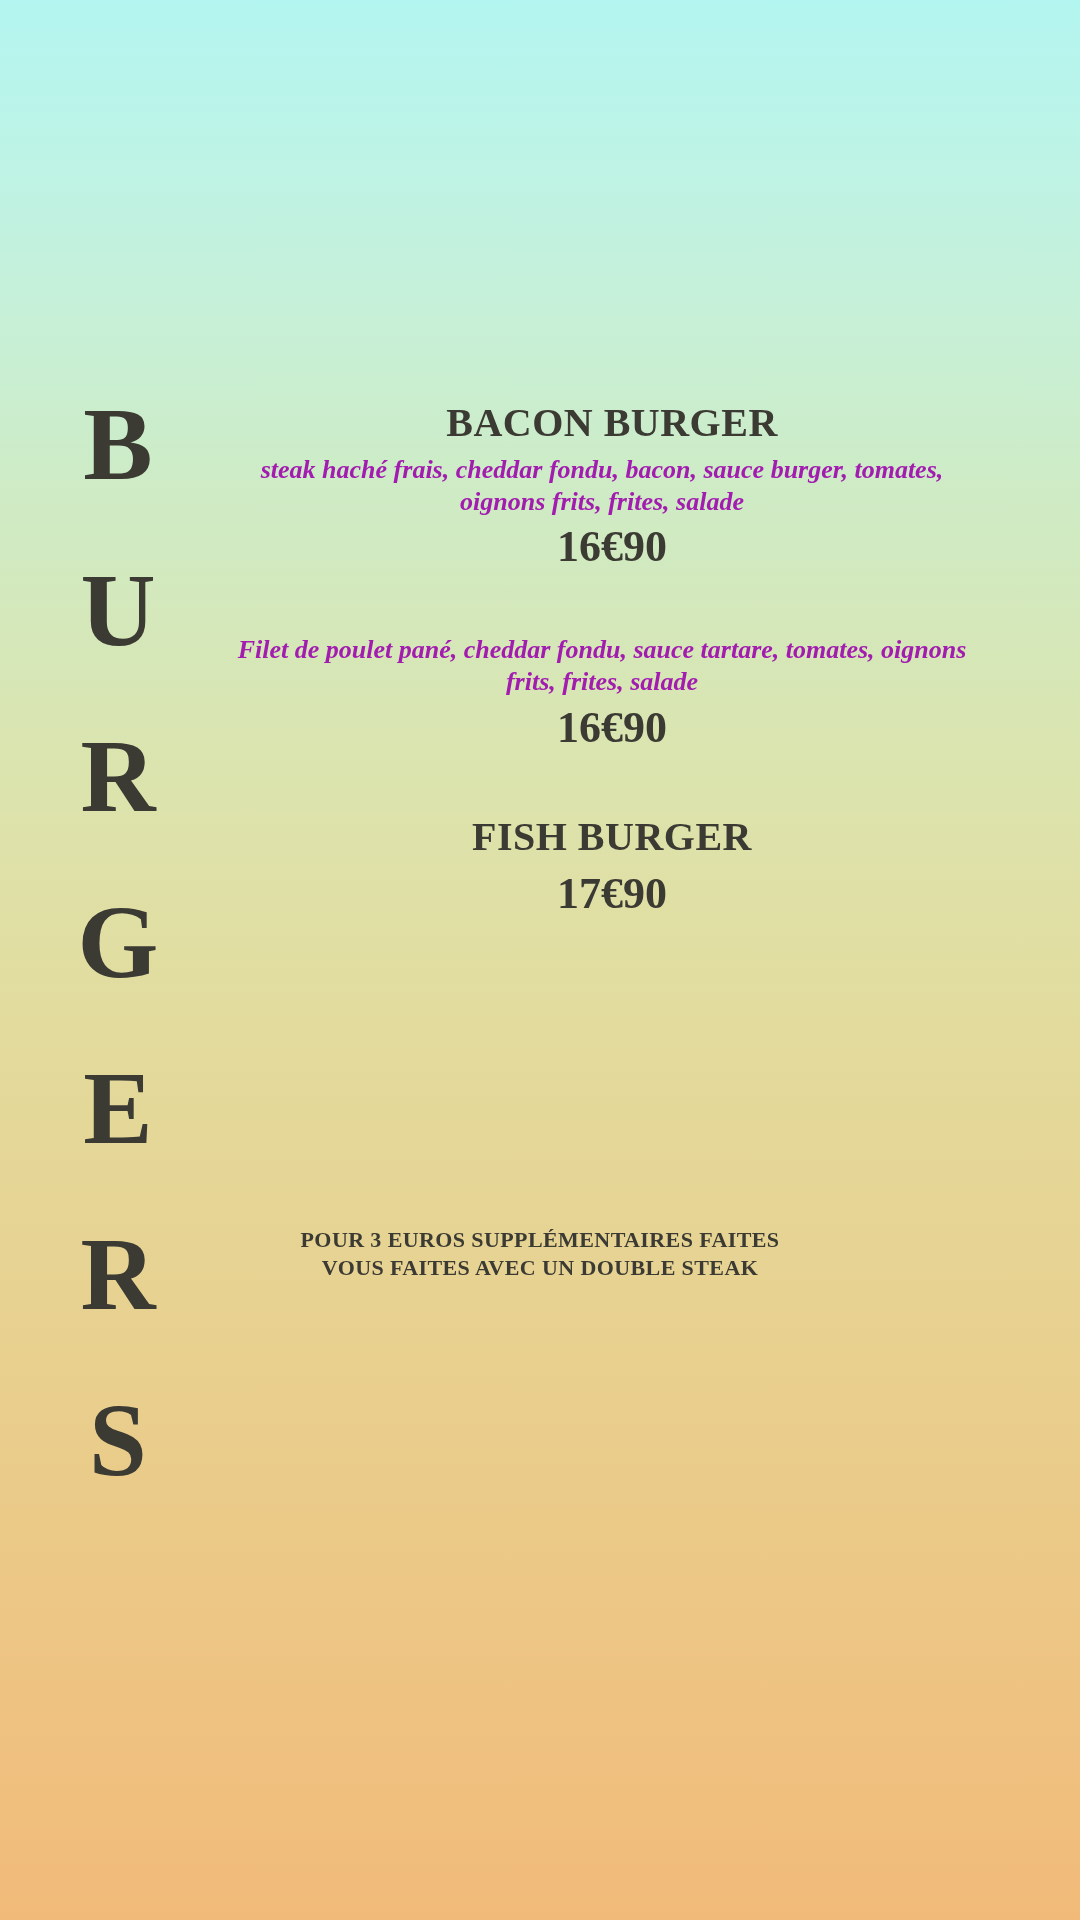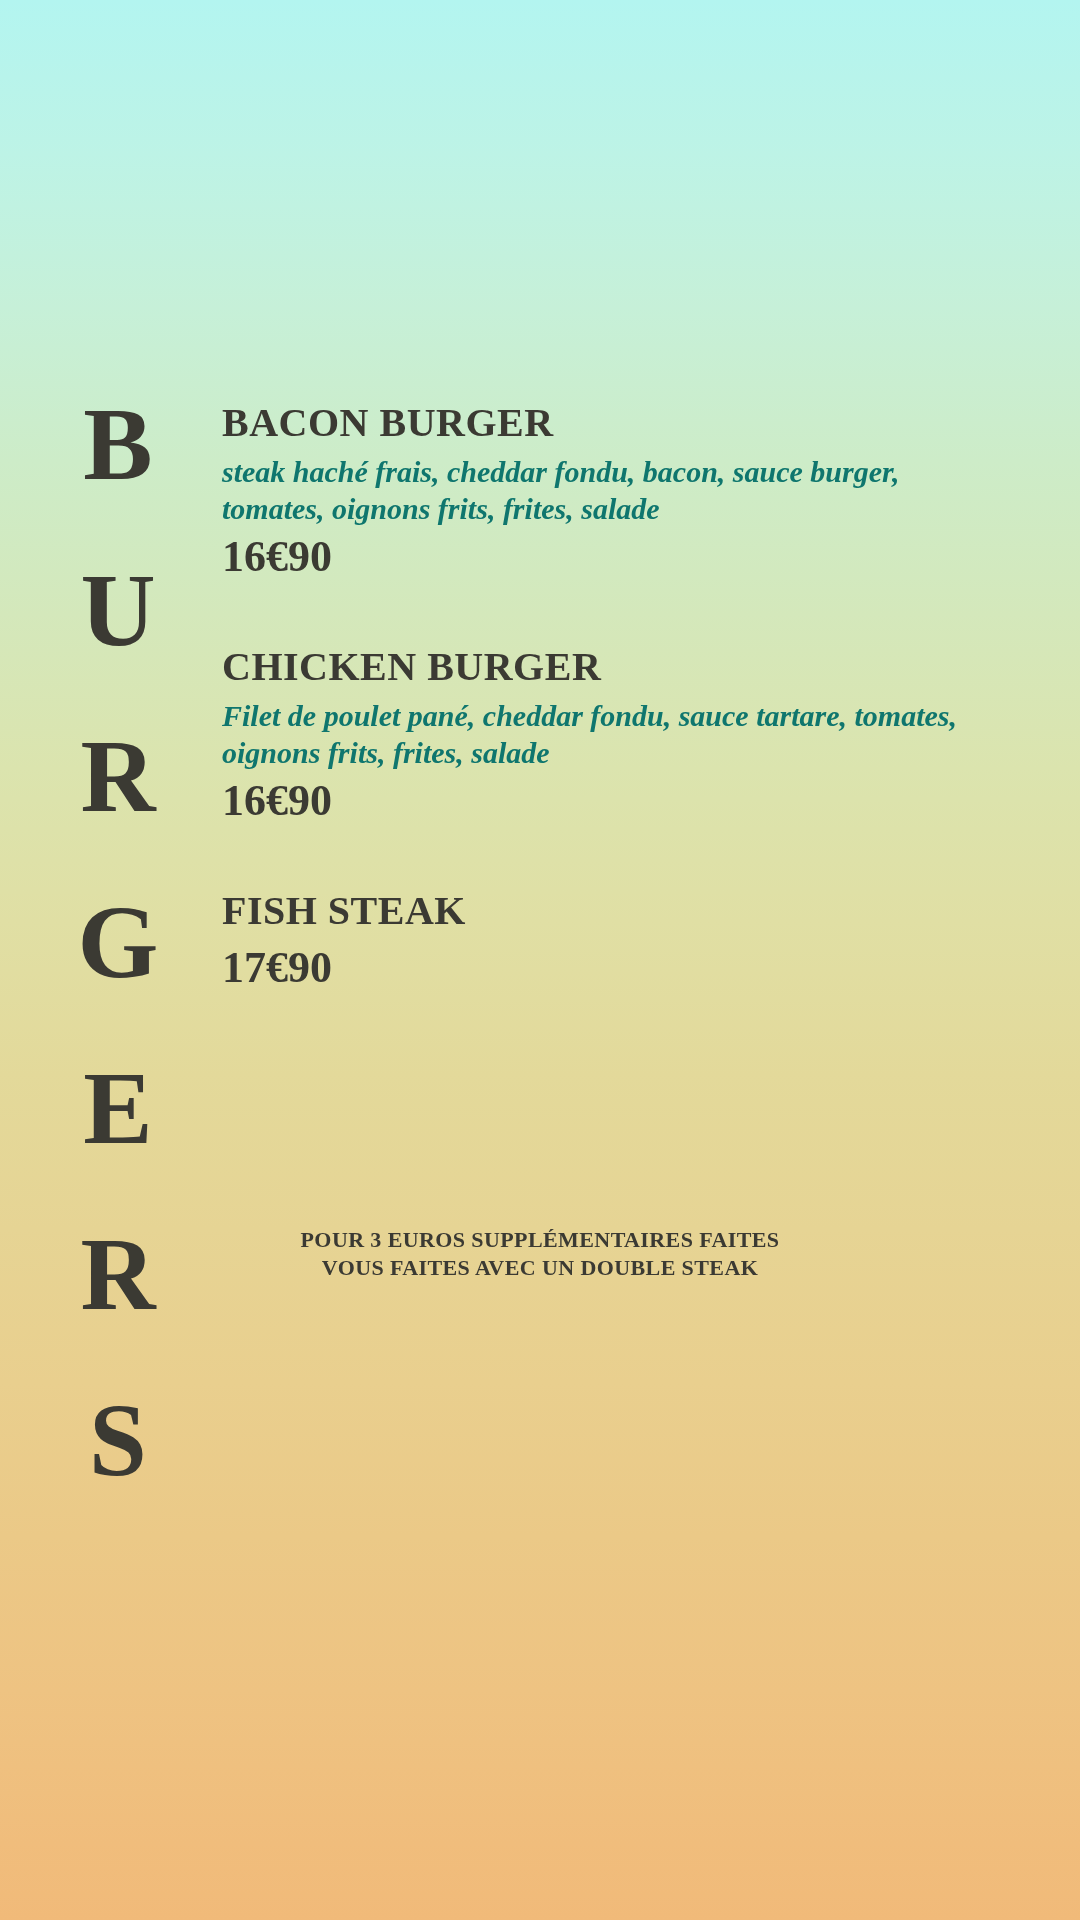--- a/index.html
+++ b/index.html
@@ -60,20 +60,21 @@
   .vertical-title .letter:last-child {
     margin-bottom: 0;
   }
 
   
   .items {
     position: absolute;
     left: 222px;
     top: 400px;
     width: 780px;
+    text-align: center;
   }
 
   .menu-item {
     margin-bottom: 60px;
   }
   .menu-item:last-of-type {
     margin-bottom: 0;
   }
 
   .item-name {
@@ -83,23 +84,23 @@
     letter-spacing: 0.5px;
     line-height: 1.15;
     color: #3b3a33;
     margin: 0 0 8px 0;
   }
 
   .item-desc {
     font-family: "Liberation Serif", serif;
     font-weight: bold;
     font-style: italic;
-    font-size: 30px;
+    font-size: 26px;
     line-height: 1.22;
-    color: #0f766e;
+    color: #a21caf;
     margin: 4px 0 4px 0;
     max-width: 760px;
   }
 
   .item-price {
     font-family: "Liberation Serif", serif;
     font-weight: bold;
     font-size: 44px;
     line-height: 1.2;
     color: #3b3a33;
@@ -137,27 +138,26 @@
 
   <div class="items">
 
     <div class="menu-item">
       <div class="item-name">BACON BURGER</div>
       <div class="item-desc">steak haché frais, cheddar fondu, bacon, sauce burger, tomates, oignons frits, frites, salade</div>
       <div class="item-price">16€90</div>
     </div>
 
     <div class="menu-item">
-      <div class="item-name">CHICKEN BURGER</div>
       <div class="item-desc">Filet de poulet pané, cheddar fondu, sauce tartare, tomates, oignons frits, frites, salade</div>
       <div class="item-price">16€90</div>
     </div>
 
     <div class="menu-item">
-      <div class="item-name">FISH STEAK</div>
+      <div class="item-name">FISH BURGER</div>
       <div class="item-price">17€90</div>
     </div>
 
   </div>
 
   <div class="footer-note">
     <div>POUR 3 EUROS SUPPLÉMENTAIRES FAITES</div>
     <div>VOUS FAITES AVEC UN DOUBLE STEAK</div>
   </div>
 

